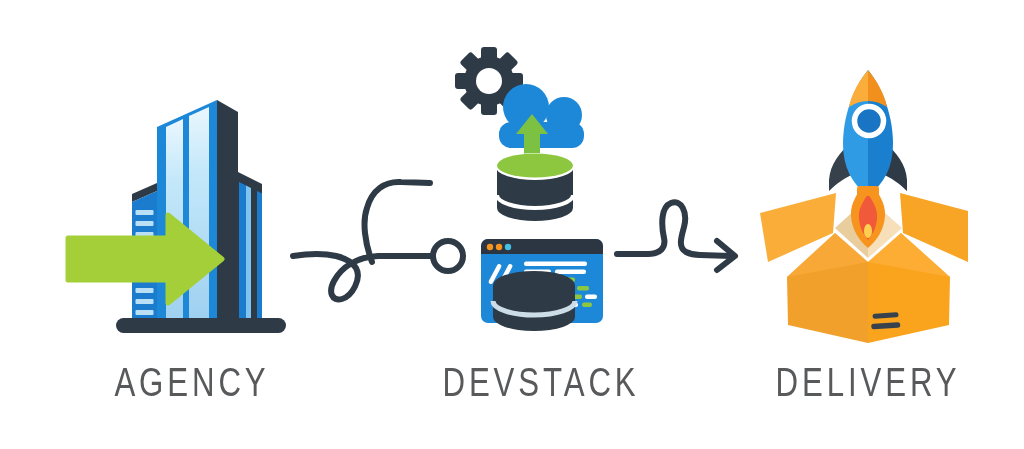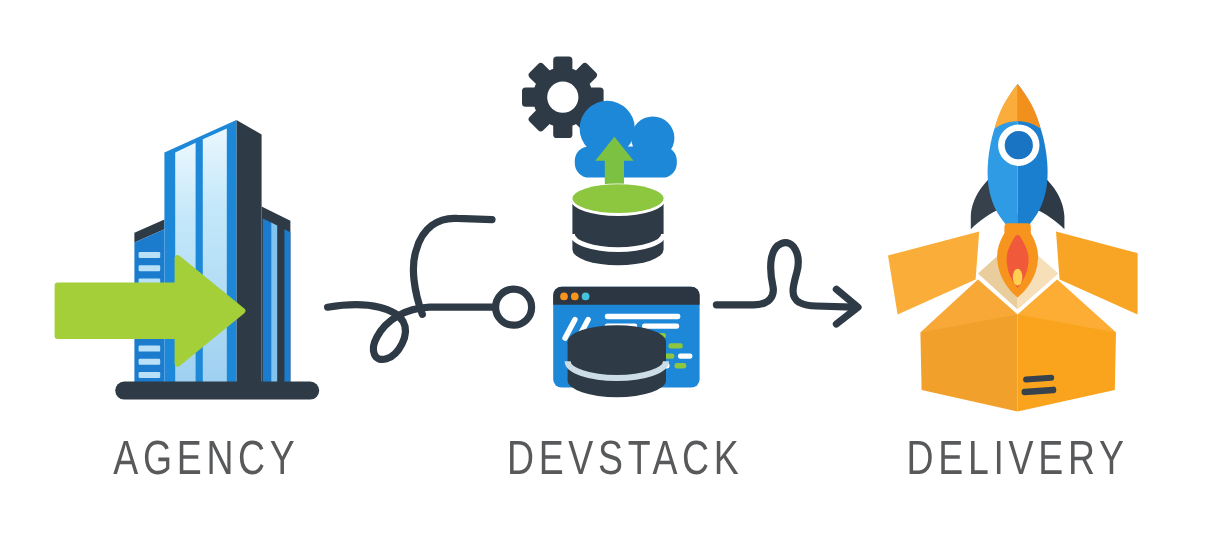--- a/index.html
+++ b/index.html
@@ -1,18 +1,19 @@
 <!DOCTYPE html>
 <html style="--slate: #2E3A46; --blue: #1E88D8; --annex_blue: #1B7CCE; --light_blue: #C4E8FA; --lime_green: #A4CF39; --green: #7CC142; --db_green: #8DC63F; --orange: #F7941E; --cyan_dot: #45C1E0; --box_orange: #F9A72B; --box_inner_tan: #F6DFB9; --label_gray: #58595B;"><head>
 <meta charset="utf-8">
 <style>
   html,body{margin:0;padding:0;background:#fff;}
   #canvas{
     position:relative;width:948px;height:449px;background:#fff;overflow:hidden;
     font-family:"Liberation Sans",sans-serif;
+    margin-left:20px;
   }
   .abs{position:absolute;}
   .stage-label{
     position:absolute;top:361px;height:42px;line-height:42px;
     font-size:40px;font-weight:400;letter-spacing:5px;white-space:nowrap;
     color:var(--label_gray,#58595B);
     transform:translateX(-50%) scaleX(0.78);
   }
   
   .f-slate{fill:var(--slate,#2E3A46);}

